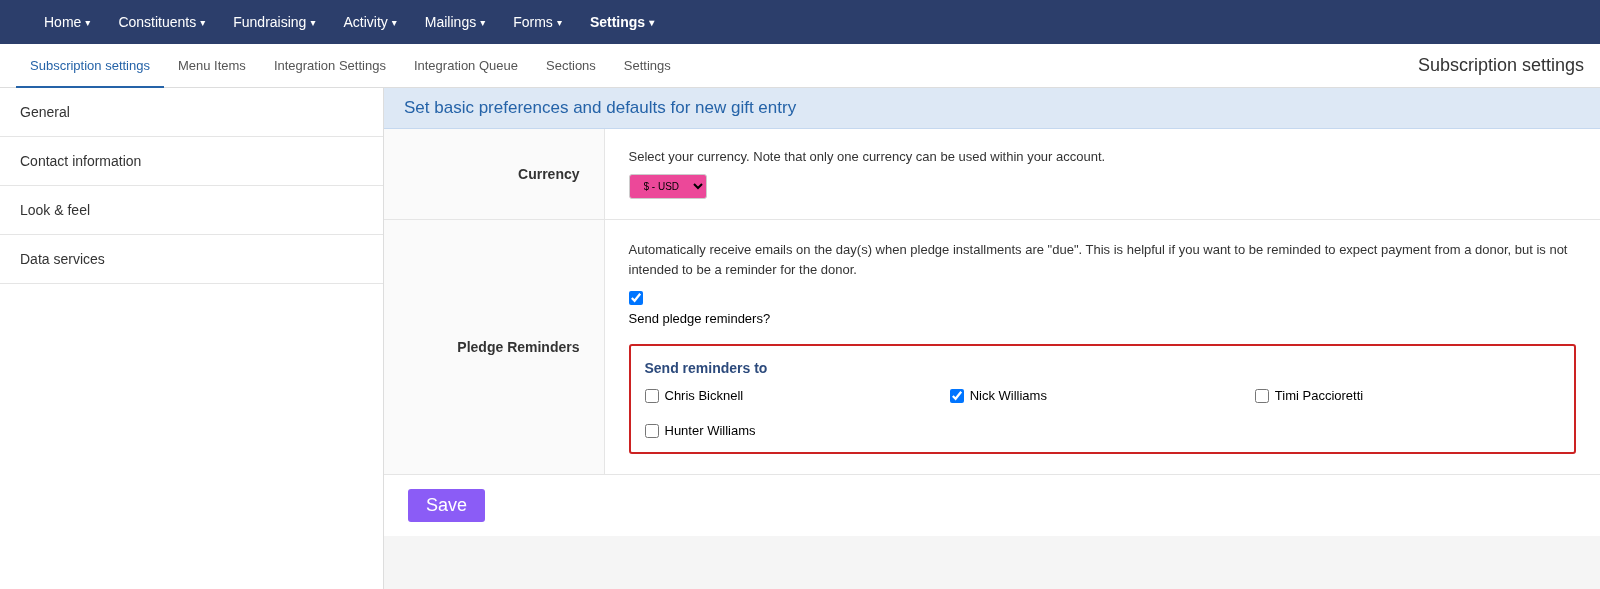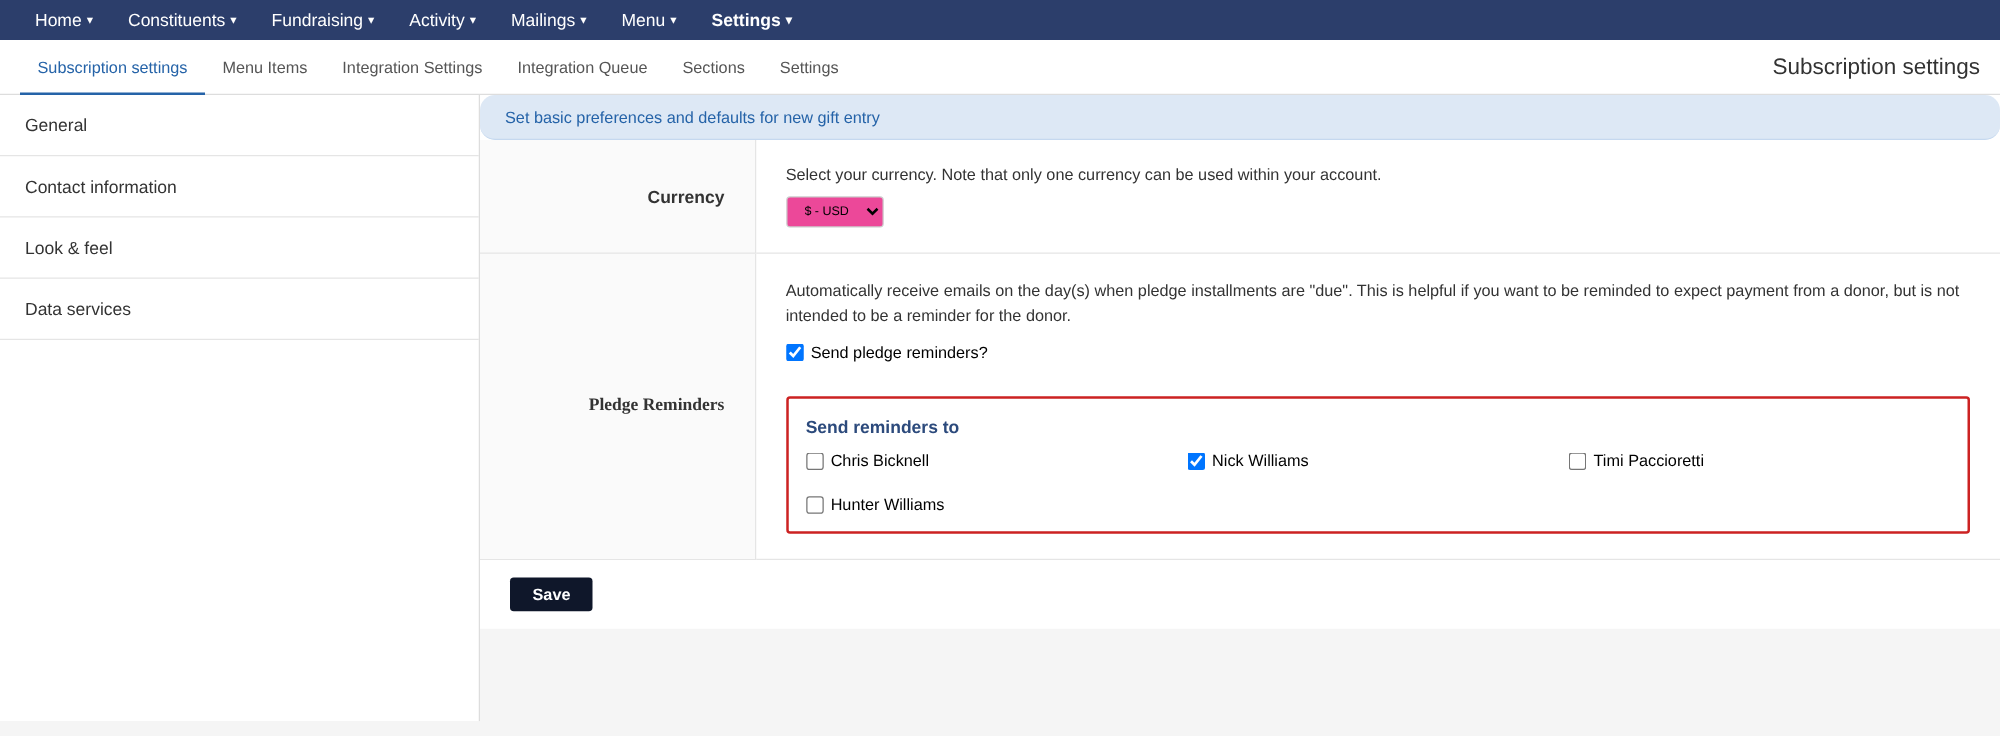--- a/index.html
+++ b/index.html
@@ -4,22 +4,22 @@
   <style>
     * { box-sizing: border-box; margin: 0; padding: 0; }
     body { font-family: -apple-system, BlinkMacSystemFont, 'Segoe UI', Arial, sans-serif; font-size: 14px; background: #f5f5f5; }
 
     
     .top-nav {
       background: #2c3e6b;
       color: white;
       display: flex;
       align-items: center;
-      padding: 0 16px;
-      height: 32px;
+      padding: 0 32px;
+      height: 44px;
     }
     .top-nav-items {
       display: flex;
       align-items: center;
       flex: 1;
       gap: 4px;
     }
     .nav-item {
       color: white;
       text-decoration: none;
@@ -129,24 +129,23 @@
       background: #f5f5f5;
       padding: 0;
     }
     .content-inner {
       background: white;
       margin: 0;
     }
     .content-header {
       background: #dde8f5;
       padding: 10px 20px;
-      font-size: 13px;
+      font-size: 17px;
       color: #2563a8;
       border-bottom: 1px solid #c5d8ef;
-      border-radius: 12px;
     }
 
     
     .settings-table {
       width: 100%;
       border-collapse: collapse;
     }
     .settings-table tr {
       border-bottom: 1px solid #e5e5e5;
     }
@@ -185,24 +184,25 @@
 
     
     .pledge-desc {
       color: #333;
       font-size: 13px;
       margin-bottom: 12px;
       line-height: 1.5;
     }
     .send-pledge-row {
       display: flex;
-      align-items: flex-end;
+      align-items: flex-start;
       gap: 6px;
-      margin-bottom: 28px;
-      font-size: 13px;
+      margin-bottom: 18px;
+      font-size: 13px;
+      flex-direction: column;
     }
     .send-pledge-row input[type="checkbox"] {
       width: 14px;
       height: 14px;
       cursor: pointer;
     }
 
     
     .send-reminders-box {
       border: 2px solid #cc2222;
@@ -229,32 +229,30 @@
     .recipient-item input[type="checkbox"] {
       width: 14px;
       height: 14px;
       cursor: pointer;
     }
 
     
     .save-btn {
       margin: 14px 24px;
       padding: 6px 18px;
-      background: #0f172a;
+      background: #8b5cf6;
       color: white;
       border: none;
       border-radius: 3px;
       cursor: pointer;
-      font-size: 13px;
-      font-weight: bold;
+      font-size: 18px;
     }
 
     .pledge-reminders-cell {
       position: relative;
-      font-family: Liberation Serif, serif;
     }
   </style>
 </head>
 <body>
 
 <nav class="top-nav">
   <div class="top-nav-items">
     <a class="nav-item">
       <span>Home</span>
       <span class="chevron">▾</span>
@@ -269,21 +267,21 @@
     </a>
     <a class="nav-item">
       <span>Activity</span>
       <span class="chevron">▾</span>
     </a>
     <a class="nav-item">
       <span>Mailings</span>
       <span class="chevron">▾</span>
     </a>
     <a class="nav-item">
-      <span>Menu</span>
+      <span>Forms</span>
       <span class="chevron">▾</span>
     </a>
     <a class="nav-item active">
       <strong><span>Settings</span></strong>
       <span class="chevron">▾</span>
     </a>
   </div>
 </nav>
 
 <div class="sub-nav">

